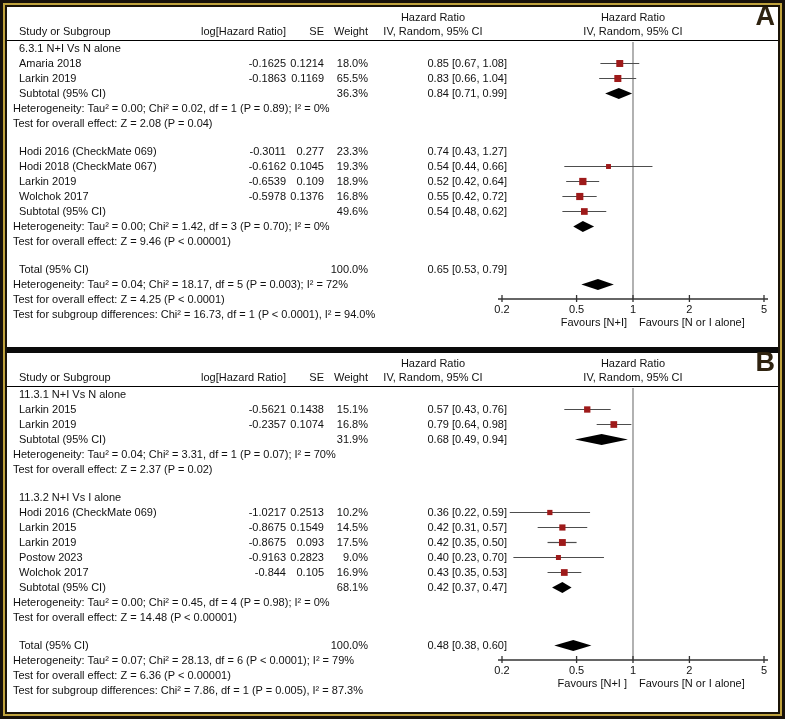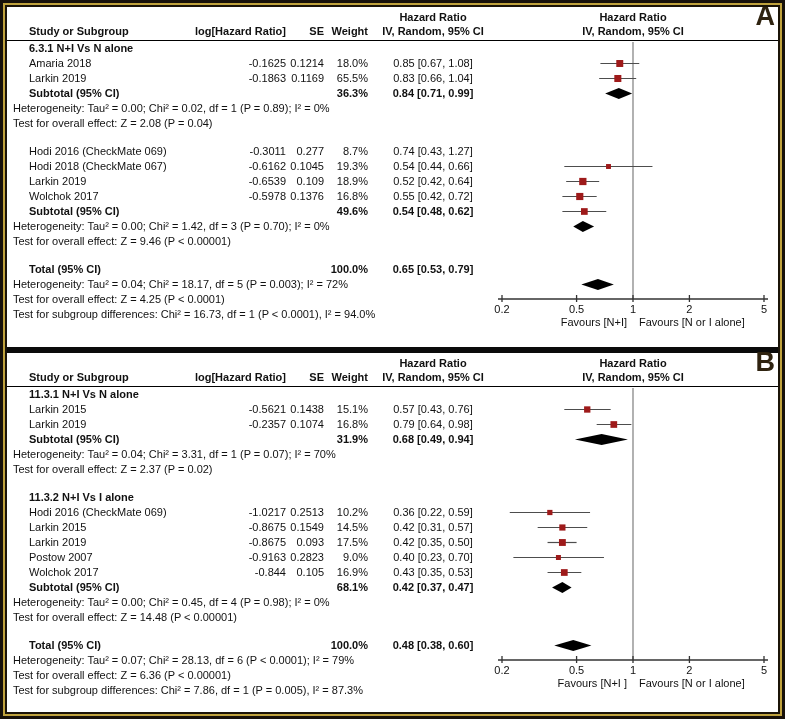--- a/index.html
+++ b/index.html
@@ -10,29 +10,29 @@
   .panel{position:relative;background:#fff;font-family:"Liberation Sans","DejaVu Sans",sans-serif;color:#111;padding-top:3px;}
   .panel-a{height:340px;}
   .panel-b{height:359px;}
   .divider{height:6px;background:#0a0a0a;}
   .panel-label{position:absolute;top:-4px;right:3px;font-size:27px;font-weight:900;color:#2f2310;z-index:6;line-height:1;}
   .row{position:relative;height:15px;line-height:15px;}
   .row.hdr1{height:14px;line-height:14px;}
   .row.hdr2{height:17px;line-height:15px;border-bottom:1.5px solid #000;}
   .row.blank{height:13px;}
   .c{position:absolute;top:0;font-size:11px;white-space:nowrap;color:#111;}
-  .c-study{left:22px;}
+  .c-study{left:12px;}
   .c-loghr{left:150px;width:129px;text-align:right;}
   .c-se{left:281px;width:36px;text-align:right;}
   .c-wt{left:319px;width:42px;text-align:right;}
-  .c-ci{left:366px;width:120px;text-align:center;}
+  .c-ci{left:380px;width:120px;text-align:right;}
   .c-ci-h{left:346px;width:160px;text-align:center;}
   .c-plot-h{left:546px;width:160px;text-align:center;}
   .c-note{left:6px;}
-  .b{font-weight:bold;}
+  .b{font-weight:normal;}
   svg.plot{position:absolute;left:0;top:0;pointer-events:none;z-index:4;}
 </style>
 </head>
 <body>
 
 <div class="frame-outer">
  <div class="frame-gold">
   <div class="frame-inner">
 
     <div class="panel panel-a" id="panel0">
@@ -76,21 +76,21 @@
               <span class="c c-note">Heterogeneity: Tau² = 0.00; Chi² = 0.02, df = 1 (P = 0.89); I² = 0%</span>
             </div>
             <div class="row">
               <span class="c c-note">Test for overall effect: Z = 2.08 (P = 0.04)</span>
             </div>
             <div class="row blank"></div>
             <div class="row">
               <span class="c c-study">Hodi 2016 (CheckMate 069)</span>
               <span class="c c-loghr">-0.3011</span>
               <span class="c c-se">0.277</span>
-              <span class="c c-wt">8.7%</span>
+              <span class="c c-wt">23.3%</span>
               <span class="c c-ci">0.74 [0.43, 1.27]</span>
             </div>
             <div class="row">
               <span class="c c-study">Hodi 2018 (CheckMate 067)</span>
               <span class="c c-loghr">-0.6162</span>
               <span class="c c-se">0.1045</span>
               <span class="c c-wt">19.3%</span>
               <span class="c c-ci">0.54 [0.44, 0.66]</span>
             </div>
             <div class="row">
@@ -231,21 +231,21 @@
               <span class="c c-ci">0.42 [0.31, 0.57]</span>
             </div>
             <div class="row">
               <span class="c c-study">Larkin 2019</span>
               <span class="c c-loghr">-0.8675</span>
               <span class="c c-se">0.093</span>
               <span class="c c-wt">17.5%</span>
               <span class="c c-ci">0.42 [0.35, 0.50]</span>
             </div>
             <div class="row">
-              <span class="c c-study">Postow 2007</span>
+              <span class="c c-study">Postow 2023</span>
               <span class="c c-loghr">-0.9163</span>
               <span class="c c-se">0.2823</span>
               <span class="c c-wt">9.0%</span>
               <span class="c c-ci">0.40 [0.23, 0.70]</span>
             </div>
             <div class="row">
               <span class="c c-study">Wolchok 2017</span>
               <span class="c c-loghr">-0.844</span>
               <span class="c c-se">0.105</span>
               <span class="c c-wt">16.9%</span>

